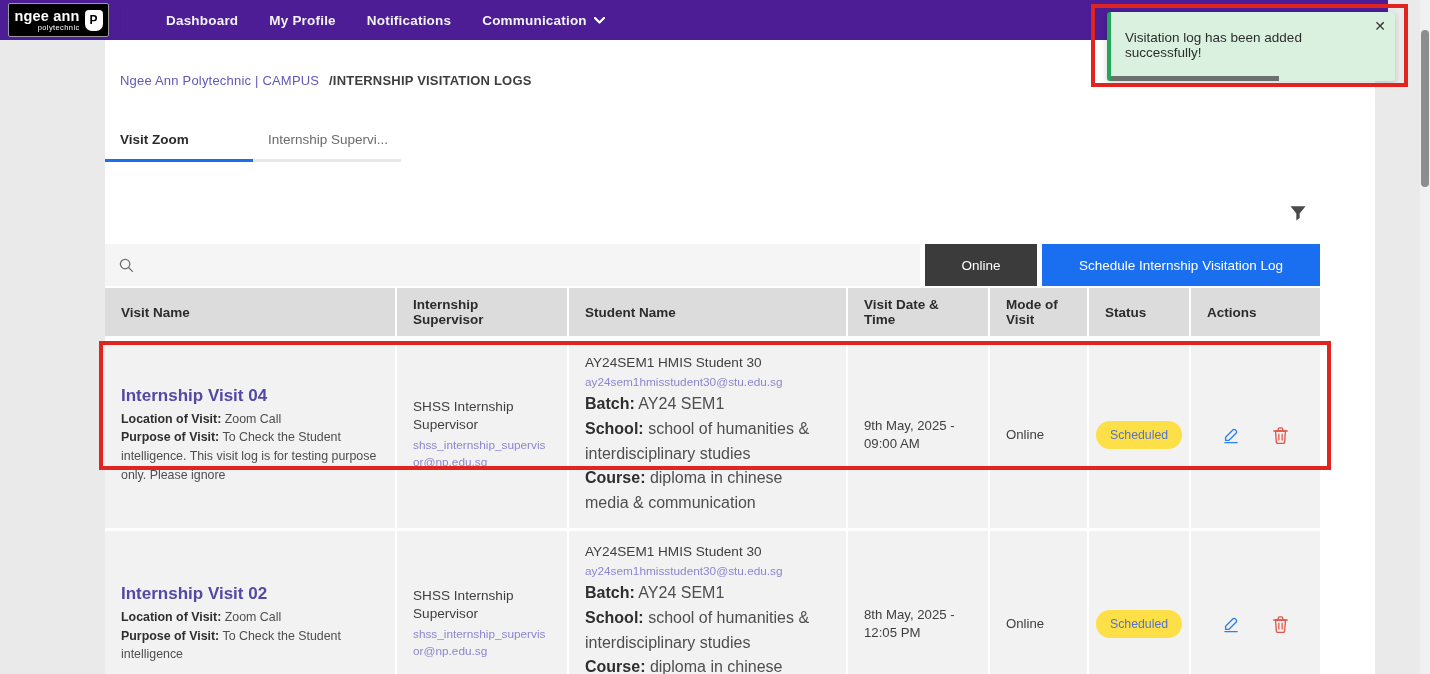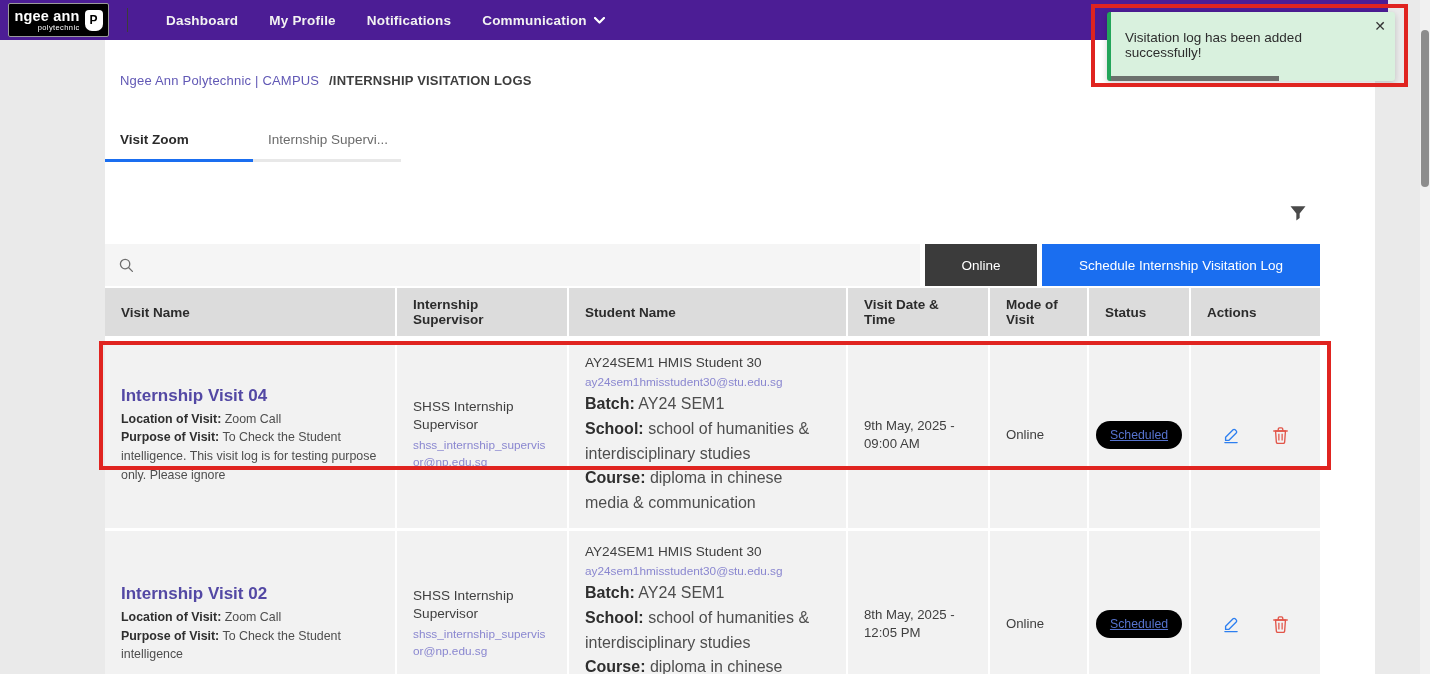--- a/index.html
+++ b/index.html
@@ -82,21 +82,21 @@
   .visit-title { font-size:17px; font-weight:bold; color:#5348a4; margin-bottom:4px; cursor:pointer; }
   .detail { font-size:12.4px; color:#4e4e4e; line-height:1.5; }
   .detail b { color:#2f2f2f; }
   .person-name { font-size:13.6px; color:#3f3f3f; line-height:1.35; margin-bottom:2px; }
   .mail-link { font-size:11.8px; color:#8a87d0; line-height:1.5; word-break:break-all; cursor:pointer; }
   .meta { font-size:16px; color:#4e4e4e; line-height:1.55; }
   .meta b { color:#2f2f2f; }
   .plain { font-size:13.2px; color:#3f3f3f; line-height:1.4; }
 
   .badge { display:inline-block; padding:7px 14px; border-radius:15px; font-size:12.3px; }
-  .badge.scheduled { background:#000000; color:#5673cd;text-decoration:underline; }
+  .badge.scheduled { background:#fde047; color:#5673cd; }
 
   .actions { display:flex; align-items:center; gap:32px; }
   .icon-btn { cursor:pointer; display:flex; align-items:center; }
 </style>
 </head>
 <body>
 
 <div class="stage">
 
   <div class="nav">

